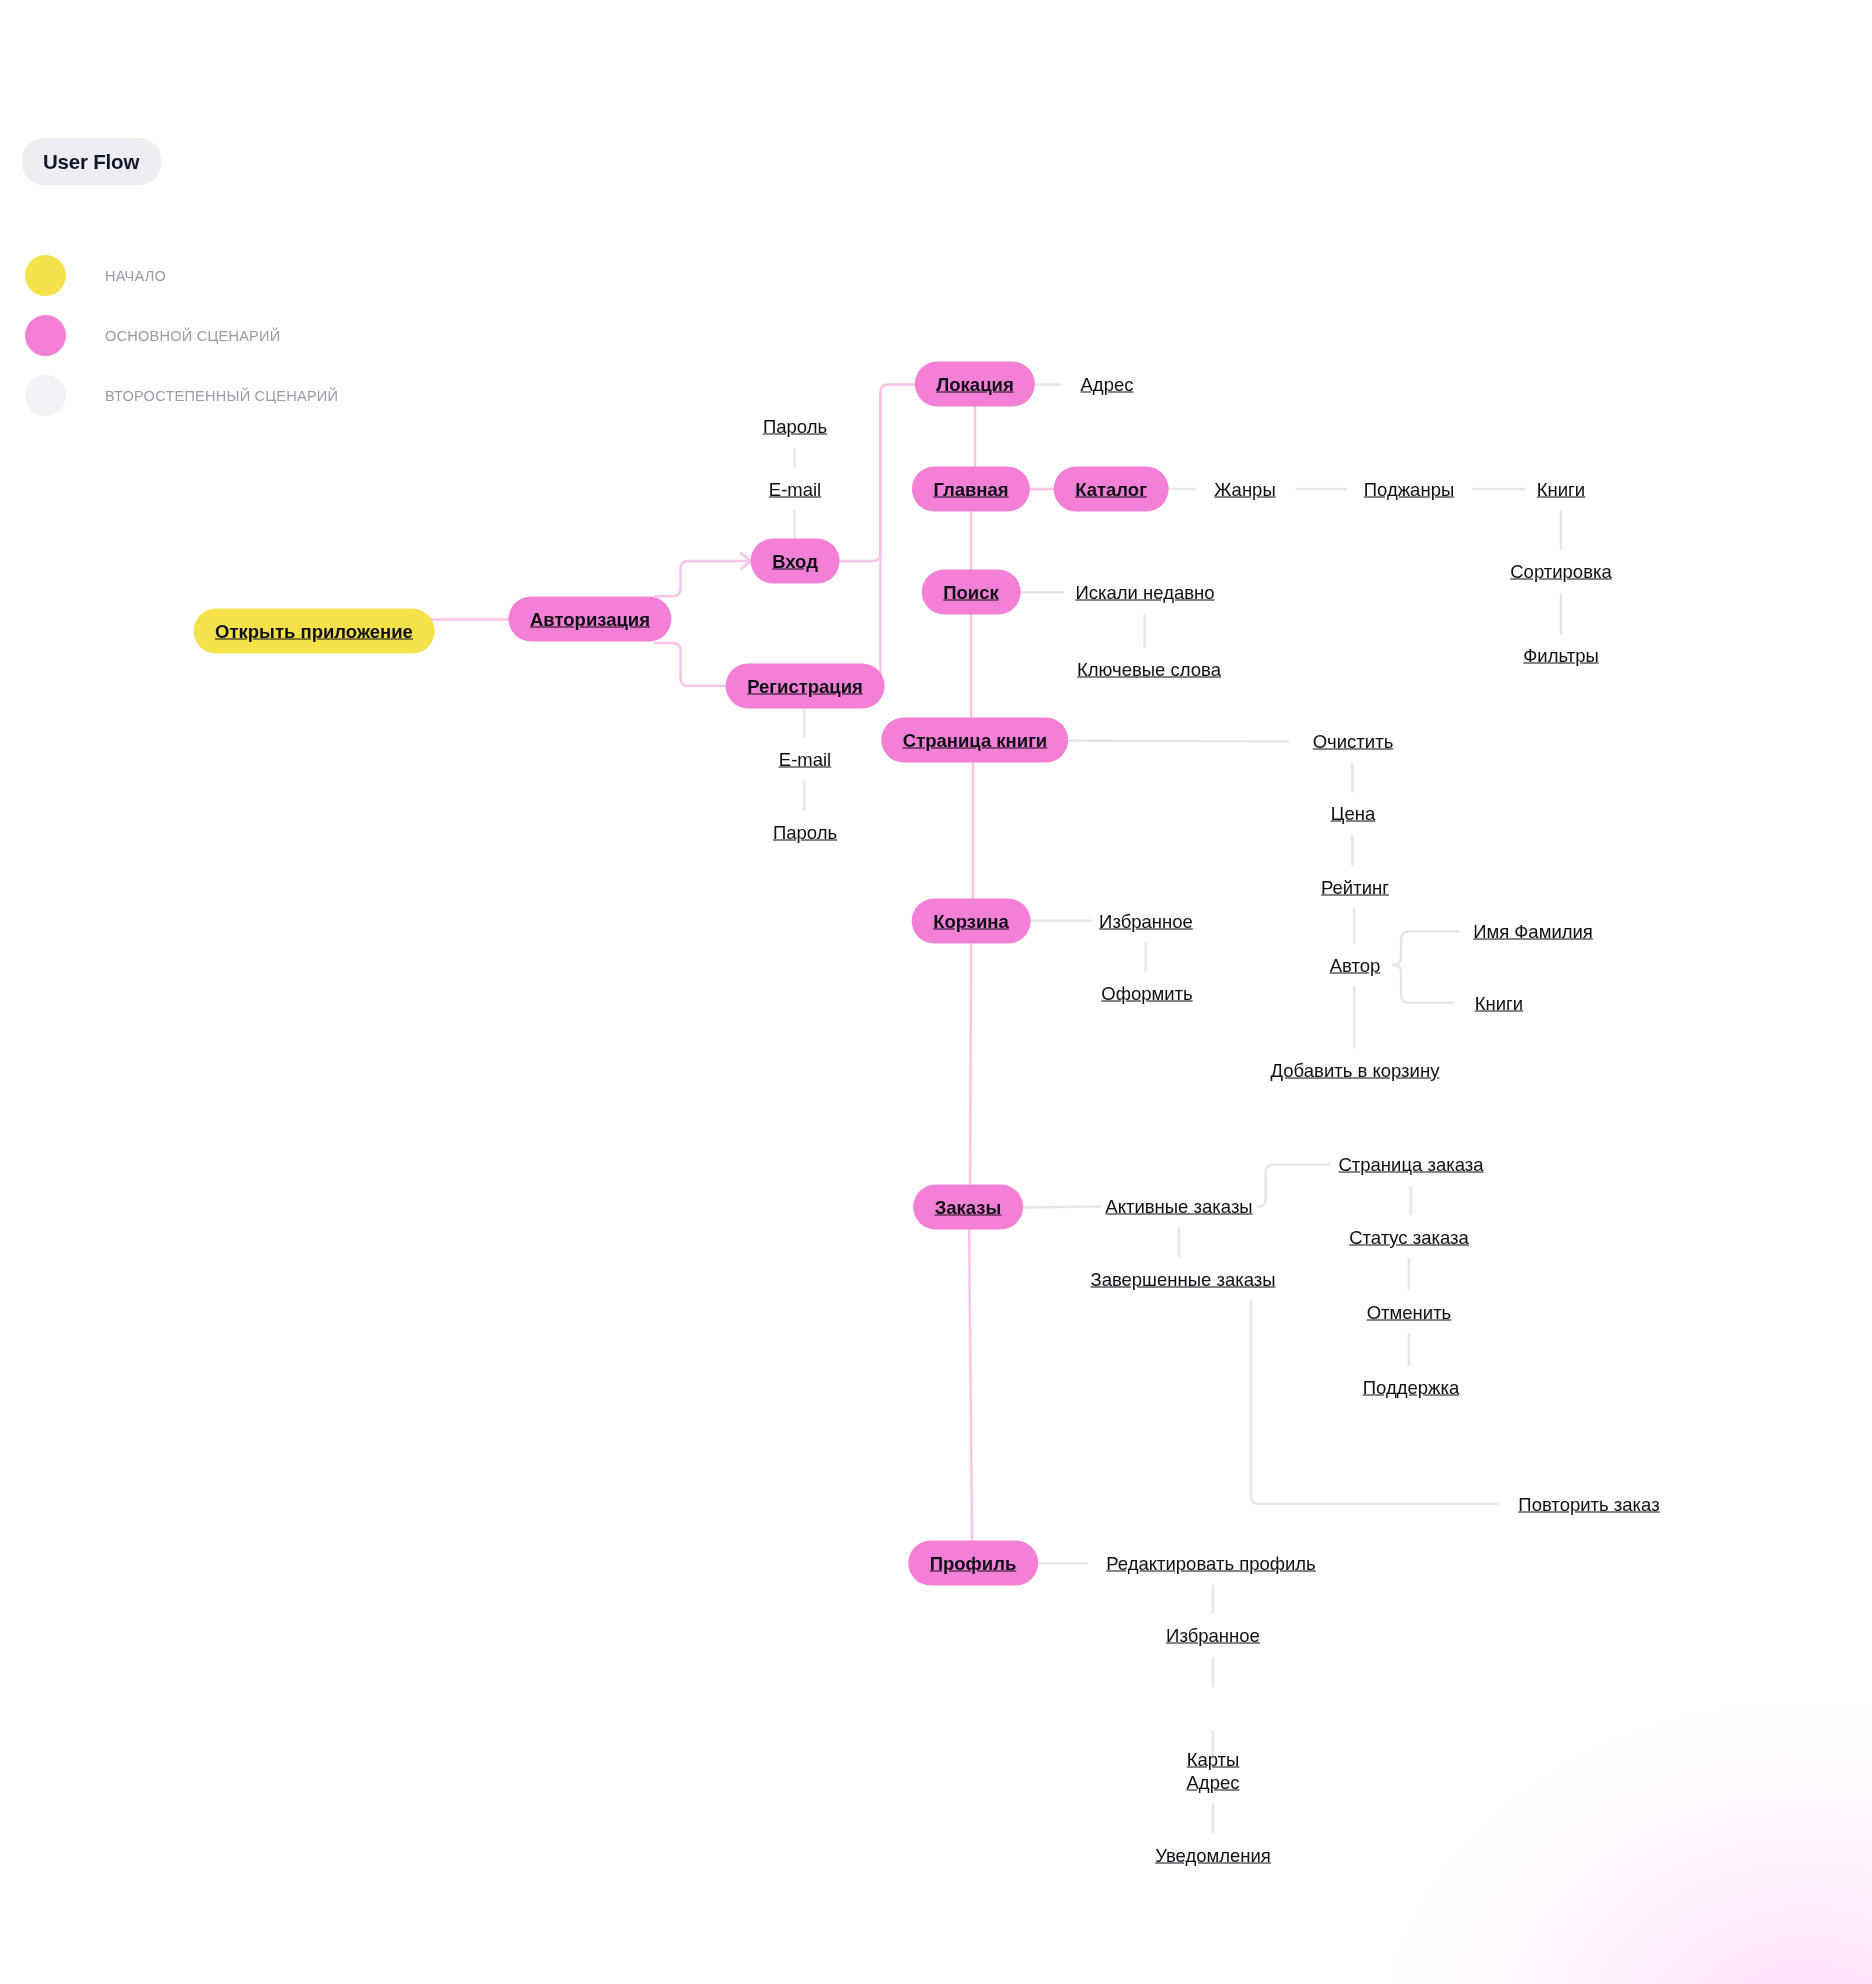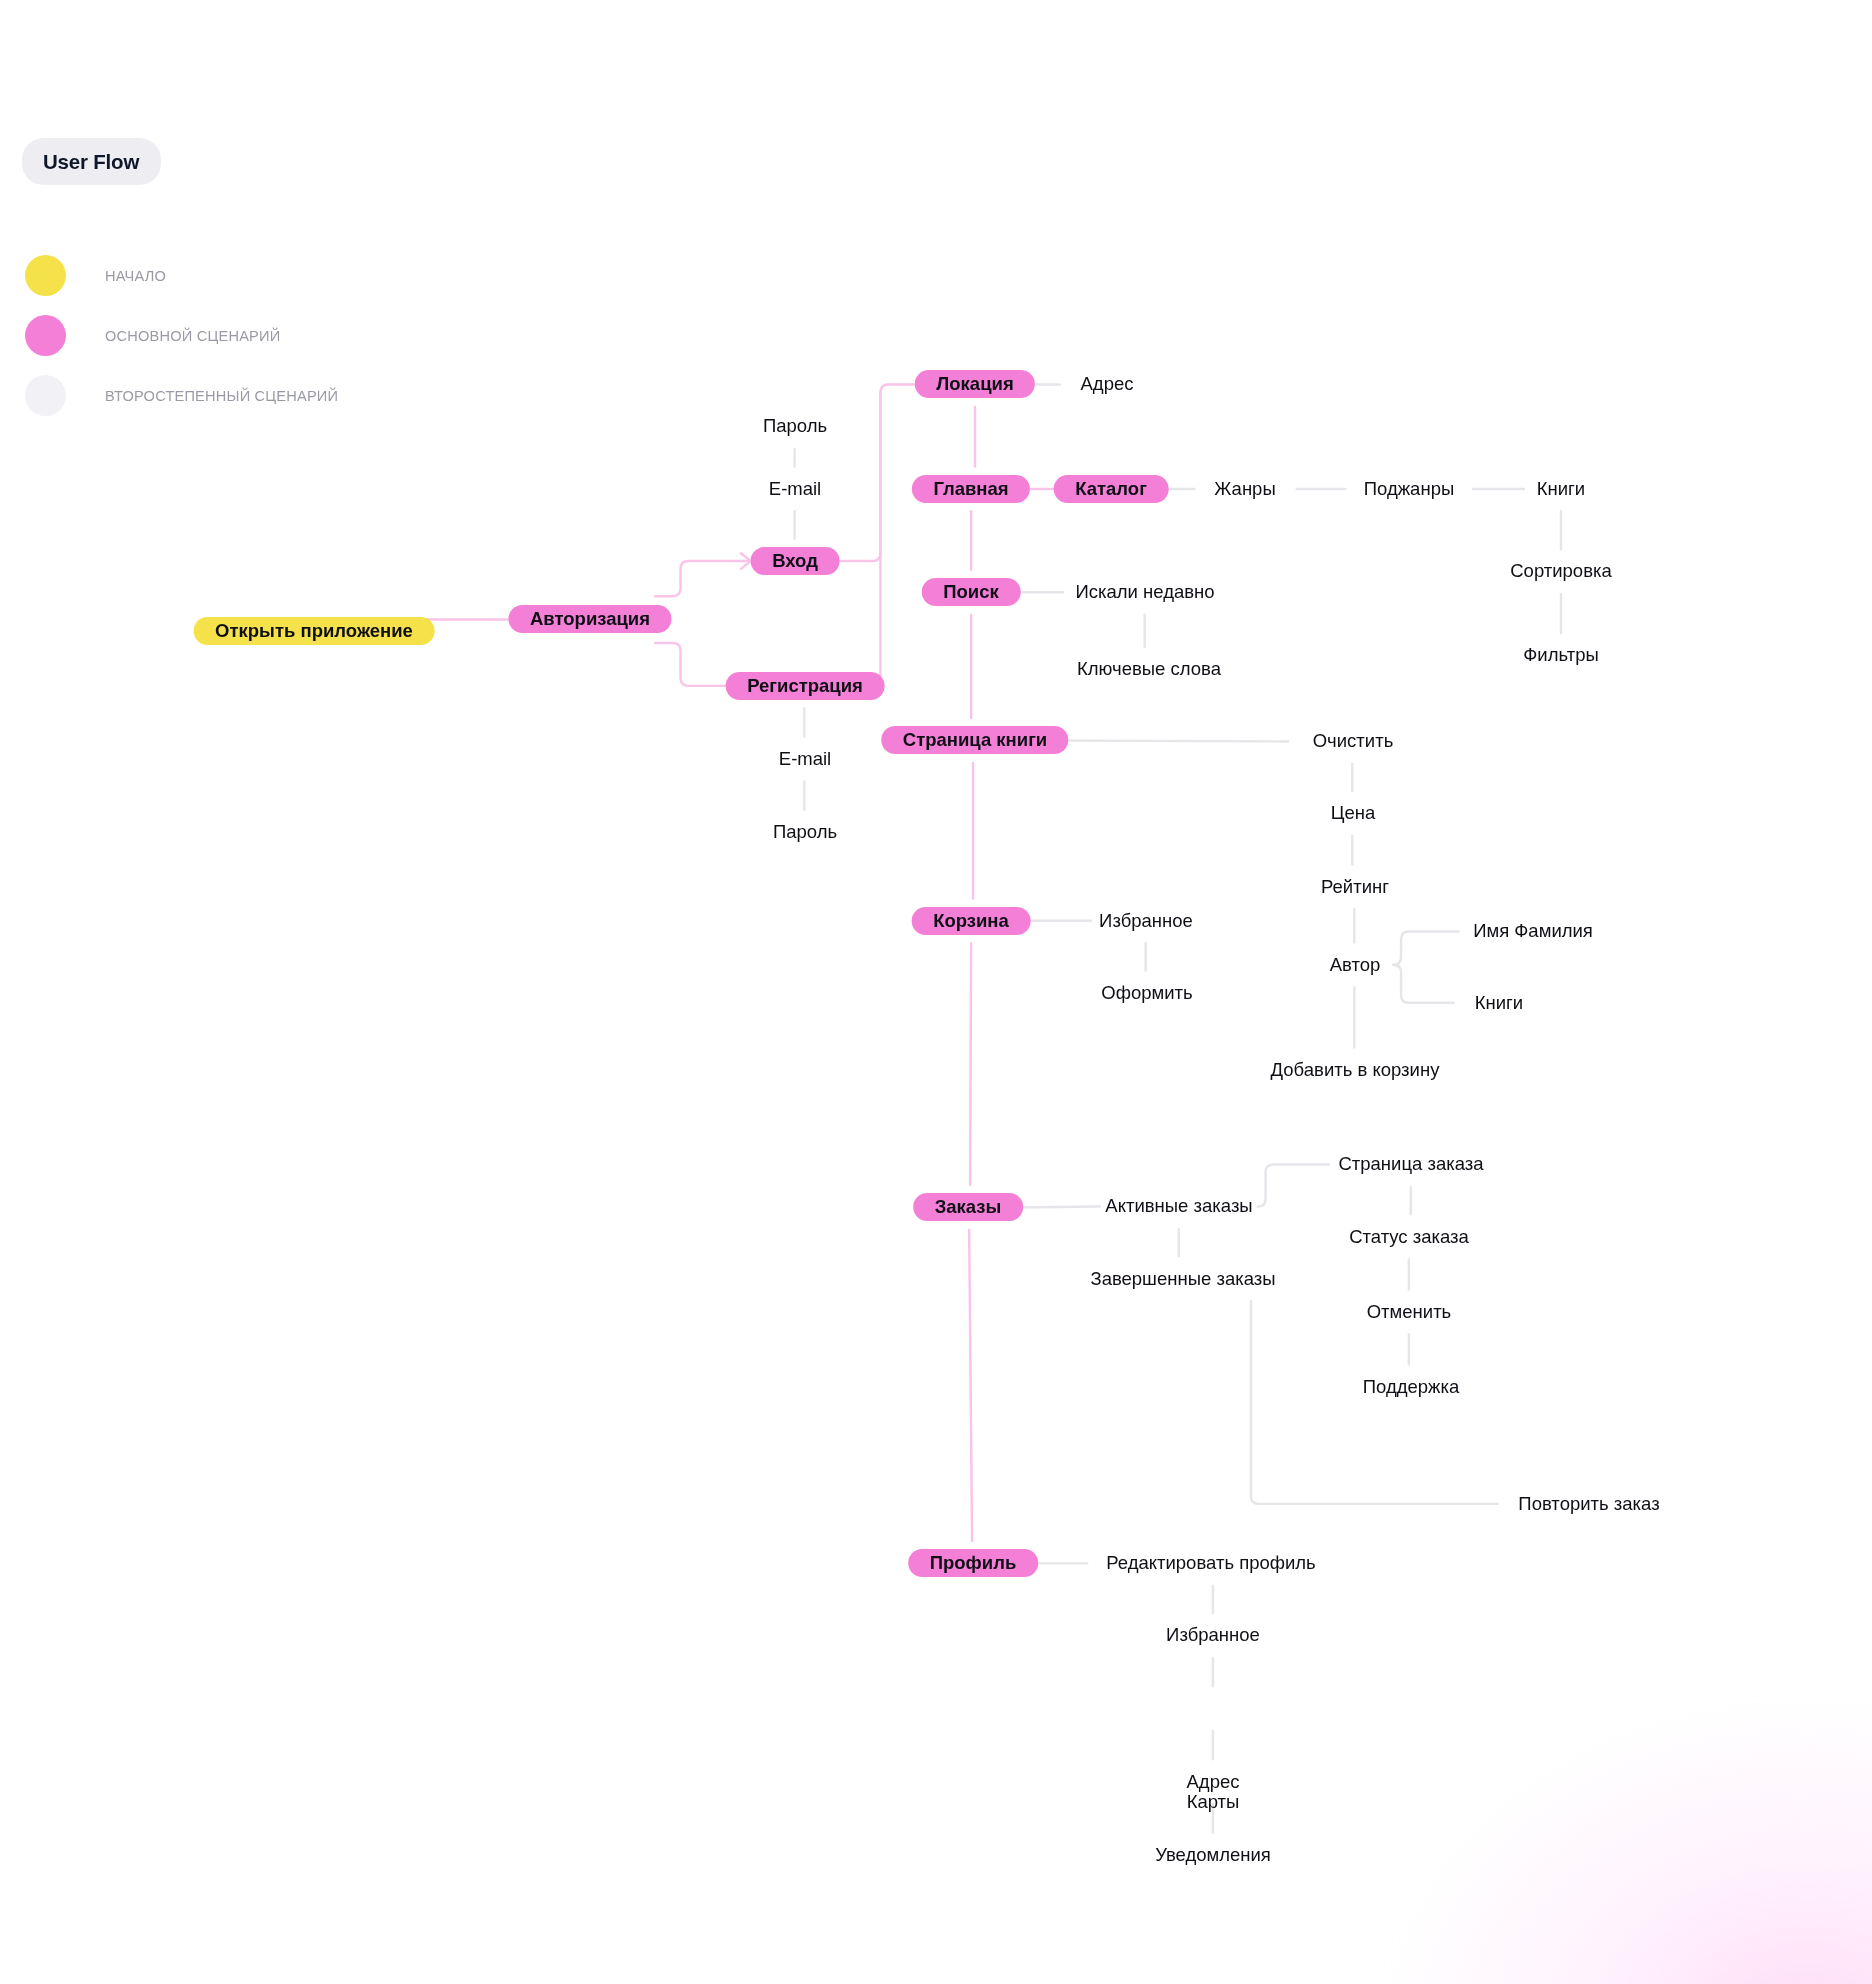--- a/index.html
+++ b/index.html
@@ -71,23 +71,24 @@
   .node {
     position: absolute;
     display: flex;
     align-items: center;
     justify-content: center;
     border-radius: 974px;
     font-size: 18.5px;
     color: #0f0f16;
     white-space: nowrap;
     padding: 0 21.5px;
-    height: 28px;
+    height: 45px;
     transform: translate(-50%, -50%);
     z-index: 3;
+    text-decoration: underline;
   }
   .node.start   { background: #f5e24a; font-weight: 700; margin-top: 12px; }
   .node.primary { background: #f47fd6; font-weight: 700; }
 </style>
 </head>
 <body>
 
 <div id="canvas">
 
   <svg id="edges" viewBox="0 0 1920 2035" xmlns="http://www.w3.org/2000/svg">
@@ -226,20 +227,20 @@
       <div class="node secondary" style="left: 1179px; top: 1206px;">Активные заказы</div>
       <div class="node secondary" style="left: 1183px; top: 1279px;">Завершенные заказы</div>
       <div class="node secondary" style="left: 1411px; top: 1164px;">Страница заказа</div>
       <div class="node secondary" style="left: 1409px; top: 1237px;">Статус заказа</div>
       <div class="node secondary" style="left: 1409px; top: 1312px;">Отменить</div>
       <div class="node secondary" style="left: 1411px; top: 1387px;">Поддержка</div>
       <div class="node secondary" style="left: 1589px; top: 1504px; text-align: center;">Повторить заказ</div>
       <div class="node primary" style="left: 973px; top: 1563px;">Профиль</div>
       <div class="node secondary" style="left: 1211px; top: 1563px;">Редактировать профиль</div>
       <div class="node secondary" style="left: 1213px; top: 1635px;">Избранное</div>
-      <div class="node secondary" style="left: 1213px; top: 1802px; text-align: right;">Карты</div>
+      <div class="node secondary" style="left: 1213px; top: 1759px; text-align: right;">Карты</div>
       <div class="node secondary" style="left: 1213px; top: 1782px;">Адрес</div>
       <div class="node secondary" style="left: 1213px; top: 1855px;">Уведомления</div>
     </div>
 
   <div id="glow"></div>
 </div>
 
 
 </body></html>

